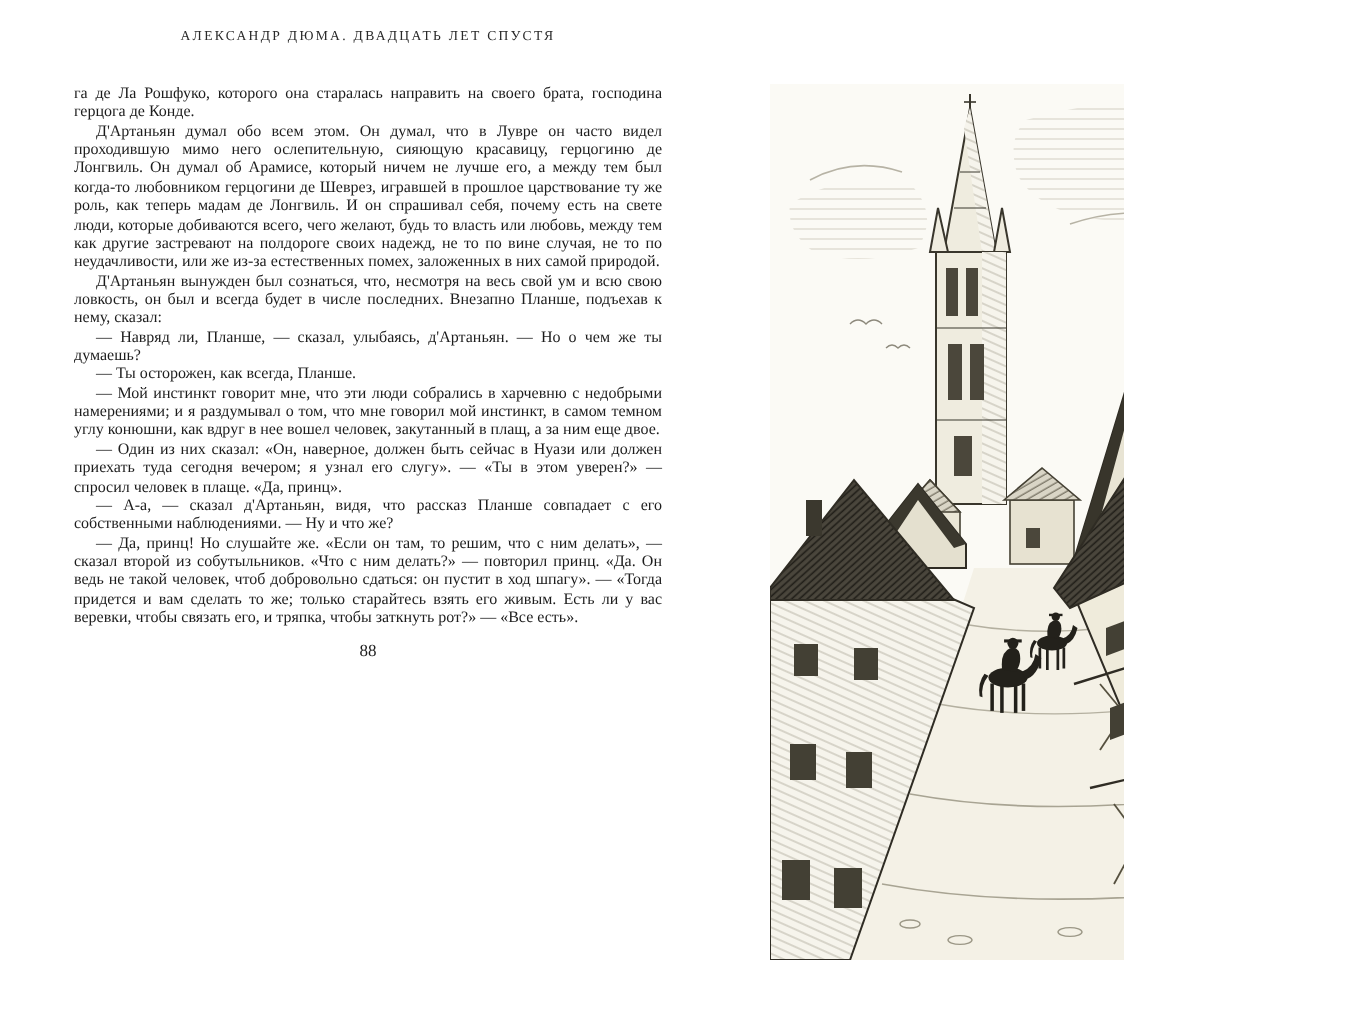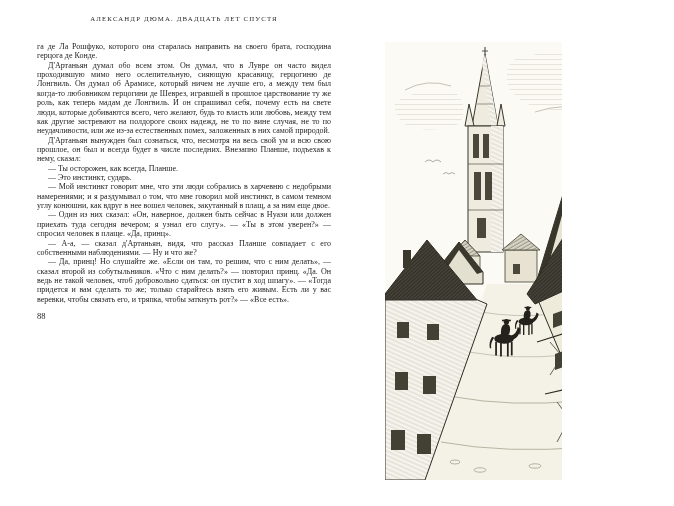--- a/index.html
+++ b/index.html
@@ -38,20 +38,21 @@
     text-align: justify;
     hyphens: auto;
     -webkit-hyphens: auto;
   }
   .para {
     margin: 0;
     text-indent: 11px;
   }
   .para.noindent { text-indent: 0; }
   .page-number {
+    text-align: center;
     font-size: 8.5px;
     color: #1c1c1c;
     margin-top: 7px;
   }
   
   .page-right {
     position: absolute;
     left: 385px;
     top: 42px;
     width: 255px;
@@ -64,23 +65,23 @@
 <body>
 
 <div class="spread">
 
   <div class="page-left">
     <div class="running-title">АЛЕКСАНДР ДЮМА. ДВАДЦАТЬ ЛЕТ СПУСТЯ</div>
 
     <div class="text-block">
         <p class="para noindent">га де Ла Рошфуко, которого она старалась направить на своего брата, господина герцога де Конде.</p>
         <p class="para">Д'Артаньян думал обо всем этом. Он думал, что в Лувре он часто видел проходившую мимо него ослепительную, сияющую красавицу, герцогиню де Лонгвиль. Он думал об Арамисе, который ничем не лучше его, а между тем был когда-то любовником герцогини де Шеврез, игравшей в прошлое царствование ту же роль, как теперь мадам де Лонгвиль. И он спрашивал себя, почему есть на свете люди, которые добиваются всего, чего желают, будь то власть или любовь, между тем как другие застревают на полдороге своих надежд, не то по вине случая, не то по неудачливости, или же из-за естественных помех, заложенных в них самой природой.</p>
-        <p class="para">Д'Артаньян вынужден был сознаться, что, несмотря на весь свой ум и всю свою прошлое, он был и всегда будет в числе последних. Внезапно Планше, подъехав к нему, сказал:</p>
+        <p class="para">Д'Артаньян вынужден был сознаться, что, несмотря на весь свой ум и всю свою ловкость, он был и всегда будет в числе последних. Внезапно Планше, подъехав к нему, сказал:</p>
+        <p class="para">— Навряд ли, Планше, — сказал, улыбаясь, д'Артаньян. — Но о чем же ты думаешь?</p>
         <p class="para">— Ты осторожен, как всегда, Планше.</p>
-        <p class="para">— Это инстинкт, сударь.</p>
         <p class="para">— Мой инстинкт говорит мне, что эти люди собрались в харчевню с недобрыми намерениями; и я раздумывал о том, что мне говорил мой инстинкт, в самом темном углу конюшни, как вдруг в нее вошел человек, закутанный в плащ, а за ним еще двое.</p>
         <p class="para">— Один из них сказал: «Он, наверное, должен быть сейчас в Нуази или должен приехать туда сегодня вечером; я узнал его слугу». — «Ты в этом уверен?» — спросил человек в плаще. «Да, принц».</p>
         <p class="para">— А-а, — сказал д'Артаньян, видя, что рассказ Планше совпадает с его собственными наблюдениями. — Ну и что же?</p>
         <p class="para">— Да, принц! Но слушайте же. «Если он там, то решим, что с ним делать», — сказал второй из собутыльников. «Что с ним делать?» — повторил принц. «Да. Он ведь не такой человек, чтоб добровольно сдаться: он пустит в ход шпагу». — «Тогда придется и вам сделать то же; только старайтесь взять его живым. Есть ли у вас веревки, чтобы связать его, и тряпка, чтобы заткнуть рот?» — «Все есть».</p>
       </div>
 
     <div class="page-number">88</div>
   </div>
 
   <div class="page-right">

